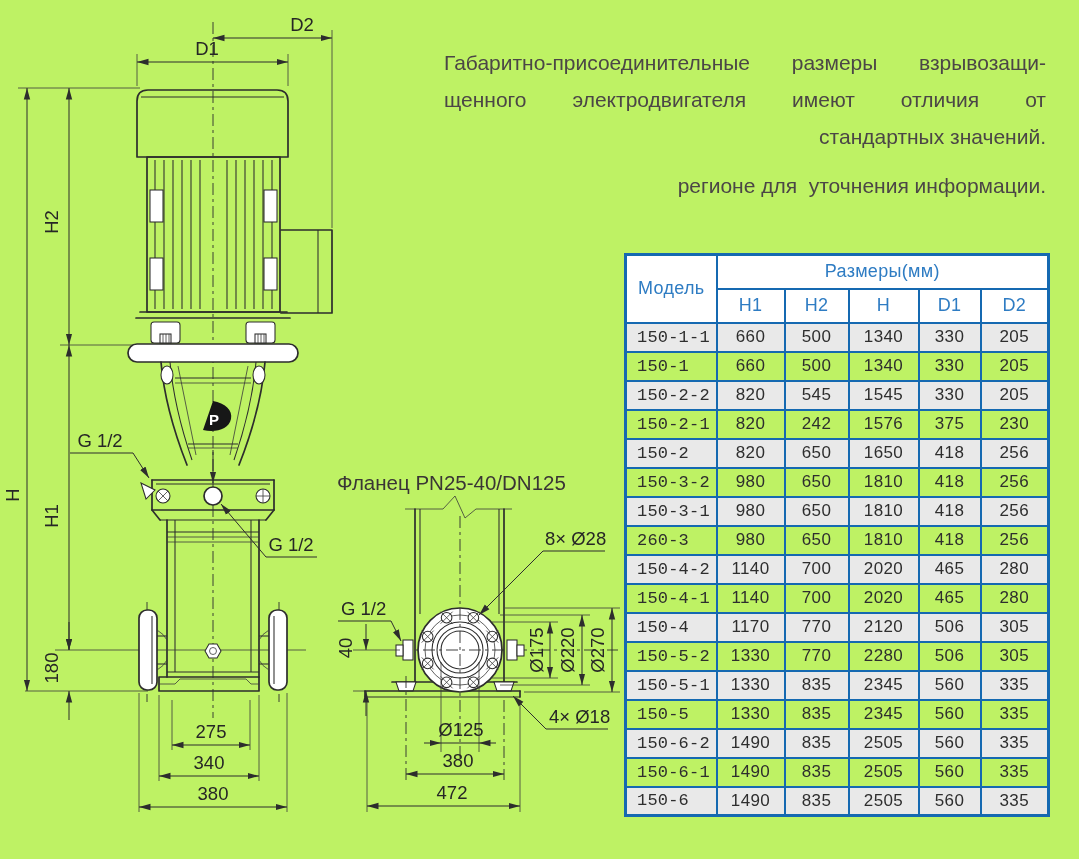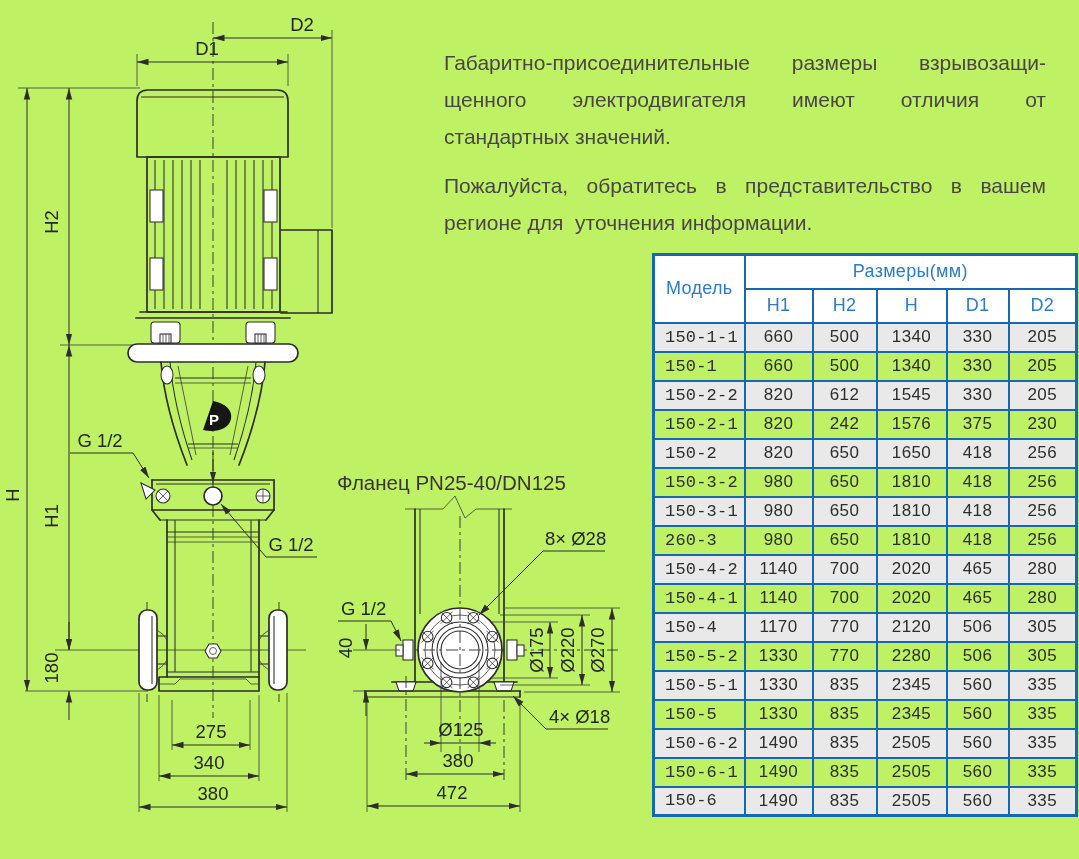--- a/index.html
+++ b/index.html
@@ -12,24 +12,24 @@
   html,body{background:#fff;}
   .page{
     position:relative;width:1079px;height:859px;background:#bef264;overflow:hidden;
     font-family:"Liberation Sans",sans-serif;
   }
   
   .intro{position:absolute;left:444px;top:44px;width:602px;color:#4b4646;
          font-size:21px;line-height:37px;}
   .para + .para{margin-top:12px;}
   .jline{display:block;text-align:justify;text-align-last:justify;white-space:normal;}
-  .pline{display:block;white-space:pre-wrap;}
+  .pline{display:block;white-space:pre-wrap;text-align:right;}
   
   table.dims{
-    position:absolute;left:652px;top:253px;width:423px;
+    position:absolute;left:624px;top:253px;width:423px;
     border-collapse:collapse;table-layout:fixed;
     border:3px solid var(--blue);
   }
   table.dims th,table.dims td{
     border:2px solid var(--blue);
     text-align:center;vertical-align:middle;
     font-family:"Liberation Sans",sans-serif;
   }
   table.dims thead th{
     color:var(--blue-text);font-size:18px;font-weight:500;height:34px;
@@ -328,21 +328,20 @@
     </g>
   </svg>
 
   <div class="intro">
     <p class="para">
       <span class="jline">Габаритно-присоединительные размеры взрывозащи-</span>
       <span class="jline">щенного электродвигателя  имеют отличия от</span>
       <span class="pline">стандартных значений.</span>
     </p>
     <p class="para">
-      <span class="jline">Пожалуйста, обратитесь в представительство в вашем</span>
       <span class="pline">регионе для  уточнения информации.</span>
     </p>
   </div>
 
   <table class="dims">
     <colgroup>
       <col style="width:91px">
         <col style="width:68px">
         <col style="width:64px">
       <col style="width:70px">
@@ -375,21 +374,21 @@
           <td class="model">150-1</td>
           <td>660</td>
           <td>500</td>
           <td>1340</td>
           <td>330</td>
           <td>205</td>
         </tr>
         <tr>
           <td class="model">150-2-2</td>
           <td>820</td>
-          <td>612</td>
+          <td>545</td>
           <td>1545</td>
           <td>330</td>
           <td>205</td>
         </tr>
         <tr>
           <td class="model">150-2-1</td>
           <td>820</td>
           <td>242</td>
           <td>1576</td>
           <td>375</td>

